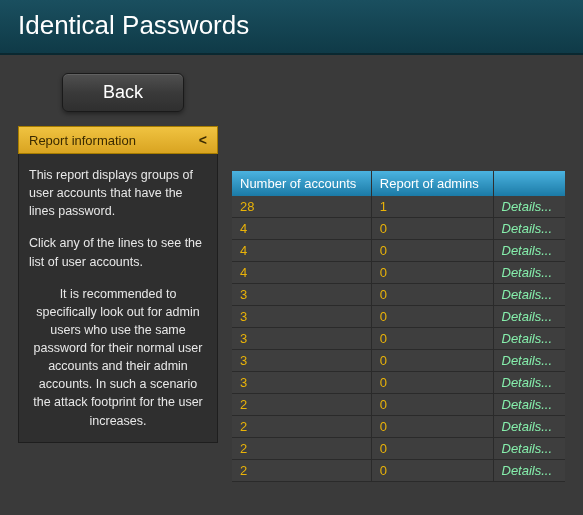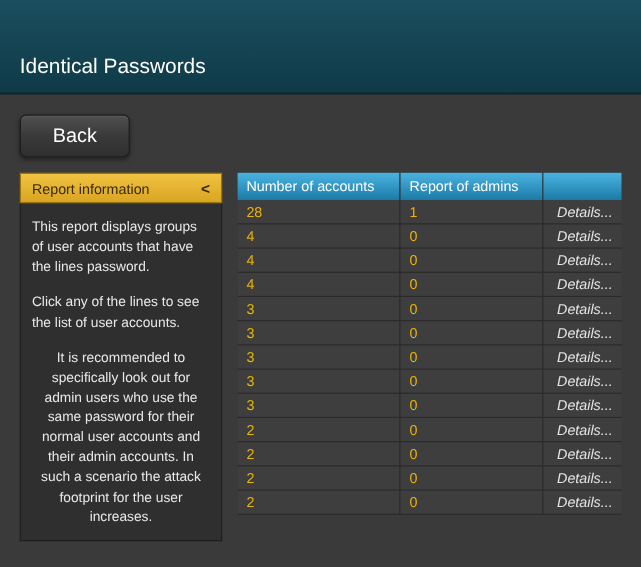--- a/index.html
+++ b/index.html
@@ -14,48 +14,48 @@
       height: 515px;
       overflow: hidden;
     }
     .header {
       background: linear-gradient(to bottom, #1a4f5f 0%, #0f3a47 100%);
       padding: 10px 18px 12px 18px;
       border-bottom: 2px solid #0a2830;
     }
     .header h1 {
       color: #ffffff;
-      font-size: 19px;
+      font-size: 26px;
       font-weight: 300;
-      margin-top: 40px;
     }
     .toolbar {
       padding: 18px 18px 14px 18px;
       display: flex;
       gap: 18px;
     }
     .btn {
       background: linear-gradient(to bottom, #505050 0%, #3a3a3a 50%, #2f2f2f 100%);
       border: 1px solid #1a1a1a;
       border-radius: 6px;
       color: #ffffff;
       font-size: 18px;
       font-weight: 300;
-      padding: 8px 29px;
+      padding: 8px 40px;
       min-width: 95px;
       cursor: pointer;
       box-shadow: 0 1px 0 rgba(255,255,255,0.1) inset, 0 2px 4px rgba(0,0,0,0.4);
+      margin-left: 44px;
     }
     .content {
       display: flex;
       padding: 0 18px;
       gap: 14px;
     }
     .sidebar {
-      width: 184px;
+      width: 200px;
       flex-shrink: 0;
     }
     .panel-header {
       background: linear-gradient(to bottom, #f0c341 0%, #d9a421 100%);
       color: #3a2a00;
       font-size: 13px;
       padding: 5px 10px;
       display: flex;
       justify-content: space-between;
       align-items: center;
@@ -83,20 +83,21 @@
       margin-bottom: 0;
       text-align: center;
     }
     .table-wrap {
       flex: 1;
     }
     table {
       width: 100%;
       border-collapse: collapse;
       font-size: 13px;
+      margin-top: 45px;
     }
     thead th {
       background: linear-gradient(to bottom, #4bb3e0 0%, #1b7aa6 100%);
       color: #ffffff;
       font-weight: 400;
       text-align: left;
       padding: 5px 8px;
       border-right: 1px solid #2f2f2f;
     }
     thead th:last-child {
@@ -107,24 +108,23 @@
       background: #3e3e3e;
       color: #eab308;
       padding: 3px 8px;
       border-right: 1px solid #2a2a2a;
       border-bottom: 1px solid #2a2a2a;
     }
     tbody td:last-child {
       border-right: none;
     }
     tbody td.details {
-      color: #e5e5e5;
+      color: #86efac;
       font-style: italic;
       cursor: pointer;
-      text-align: right;
     }
   </style>
 </head>
 <body>
 
 <div class="header">
   <h1>Identical Passwords</h1>
 </div>
 
 <div class="toolbar">

